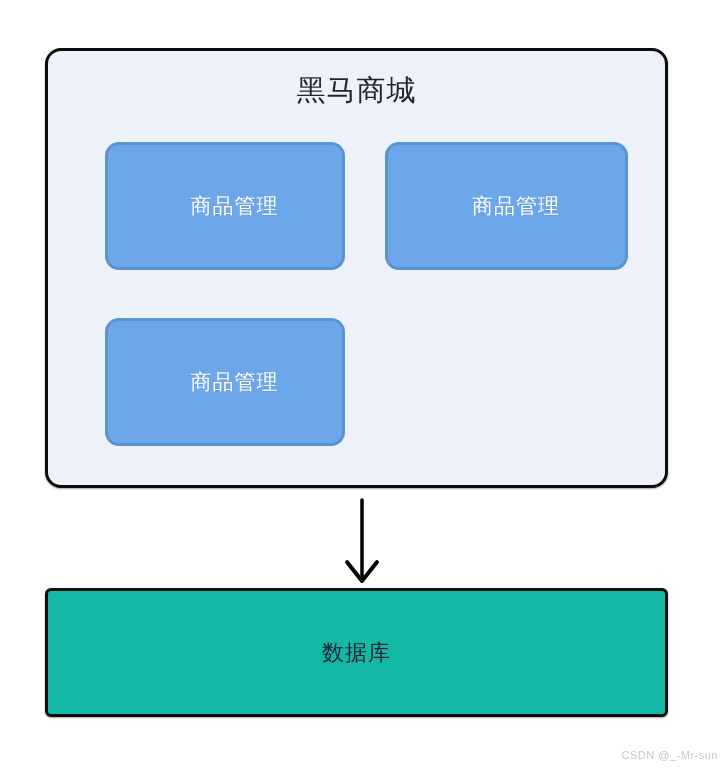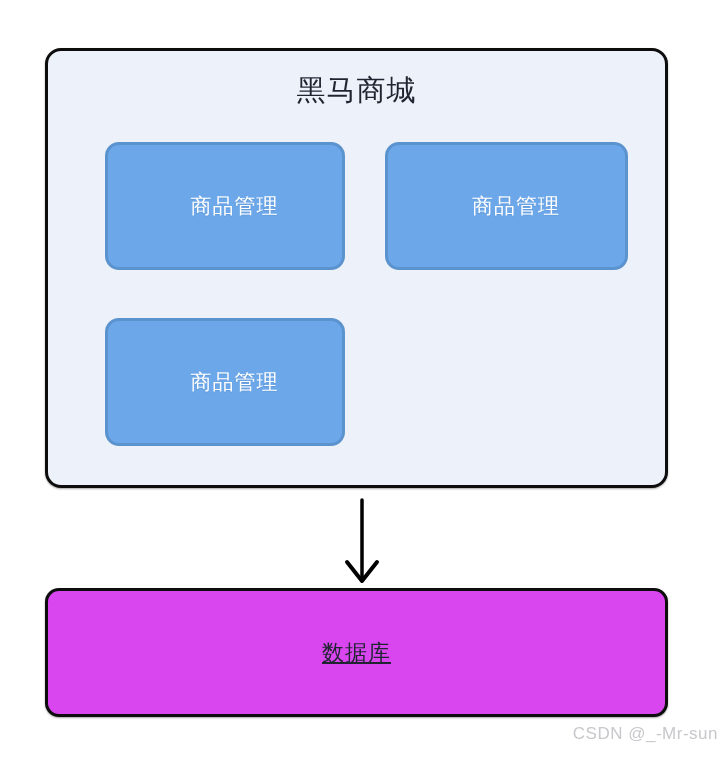--- a/index.html
+++ b/index.html
@@ -68,38 +68,37 @@
     top: 496px;
     width: 44px;
     height: 92px;
   }
   .db-box {
     position: absolute;
     left: 45px;
     top: 588px;
     width: 623px;
     height: 129px;
-    background: #d946ef;
+    background: #14b8a6;
     border: 3px solid #0d0d0d;
-    border-radius: 14px;
+    border-radius: 6px;
     box-shadow: 0 1px 2px rgba(0,0,0,0.35);
     box-sizing: border-box;
     display: flex;
     align-items: center;
     justify-content: center;
     font-size: 22px;
     color: #1F2430;
     letter-spacing: 1px;
-    text-decoration: underline;
   }
   .watermark {
     position: absolute;
     right: 8px;
-    bottom: 24px;
-    font-size: 17px;
+    bottom: 7px;
+    font-size: 11px;
     color: #C8C8CC;
     letter-spacing: 0.5px;
     text-align: center;
   }
 </style>
 </head>
 <body>
 
 <div class="canvas">
 

